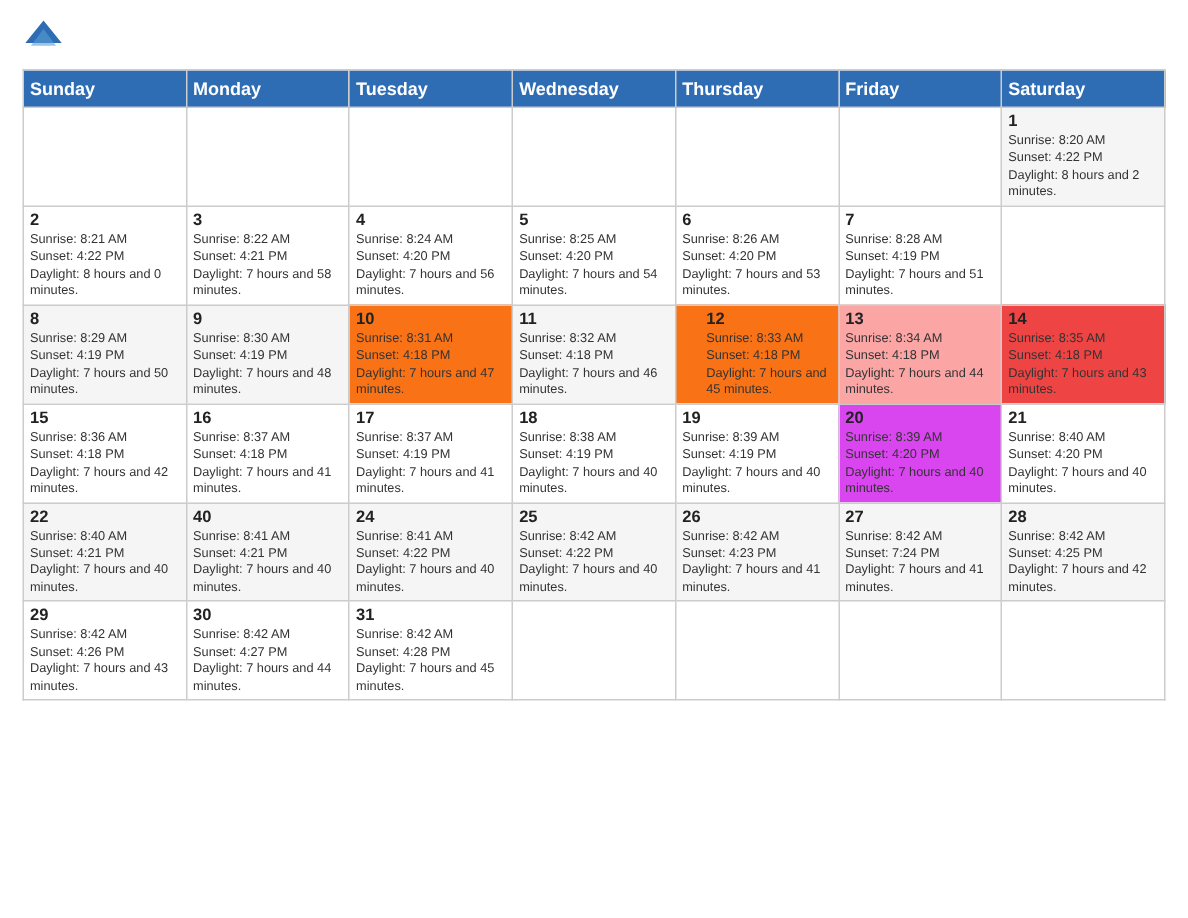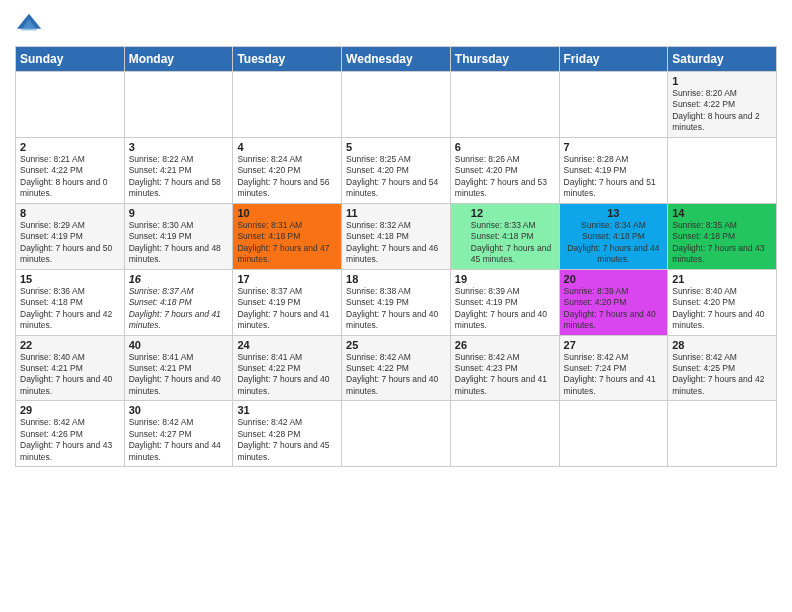--- a/index.html
+++ b/index.html
@@ -227,55 +227,55 @@
           </div>
         </td>
           <td style="background-color: rgb(245, 245, 245);">
           <span class="day-number">11</span>
           <div class="cell-content">
             <span>Sunrise: 8:32 AM</span><br>
             <span>Sunset: 4:18 PM</span><br>
             <span>Daylight: 7 hours and 46 minutes.</span>
           </div>
         </td>
-          <td style="background-color: #86efac; padding-left: 20px;">
+          <td style="background-color: #f97316; padding-left: 20px;">
           <span class="day-number">12</span>
           <div class="cell-content">
             <span>Sunrise: 8:33 AM</span><br>
             <span>Sunset: 4:18 PM</span><br>
             <span>Daylight: 7 hours and 45 minutes.</span>
           </div>
         </td>
-          <td style="background-color: #0ea5e9; text-align: center;">
+          <td style="background-color: #fca5a5;">
           <span class="day-number">13</span>
           <div class="cell-content">
             <span>Sunrise: 8:34 AM</span><br>
             <span>Sunset: 4:18 PM</span><br>
             <span>Daylight: 7 hours and 44 minutes.</span>
           </div>
         </td>
-          <td style="background-color: #22c55e;">
+          <td style="background-color: #ef4444;">
           <span class="day-number">14</span>
           <div class="cell-content">
             <span>Sunrise: 8:35 AM</span><br>
             <span>Sunset: 4:18 PM</span><br>
             <span>Daylight: 7 hours and 43 minutes.</span>
           </div>
         </td>
         </tr>
         <tr>
           <td style="background-color: rgb(255, 255, 255);">
           <span class="day-number">15</span>
           <div class="cell-content">
             <span>Sunrise: 8:36 AM</span><br>
             <span>Sunset: 4:18 PM</span><br>
             <span>Daylight: 7 hours and 42 minutes.</span>
           </div>
         </td>
-          <td style="background-color: rgb(255, 255, 255); font-style: italic;">
+          <td style="background-color: rgb(255, 255, 255);">
           <span class="day-number">16</span>
           <div class="cell-content">
             <span>Sunrise: 8:37 AM</span><br>
             <span>Sunset: 4:18 PM</span><br>
             <span>Daylight: 7 hours and 41 minutes.</span>
           </div>
         </td>
           <td style="background-color: rgb(255, 255, 255);">
           <span class="day-number">17</span>
           <div class="cell-content">

